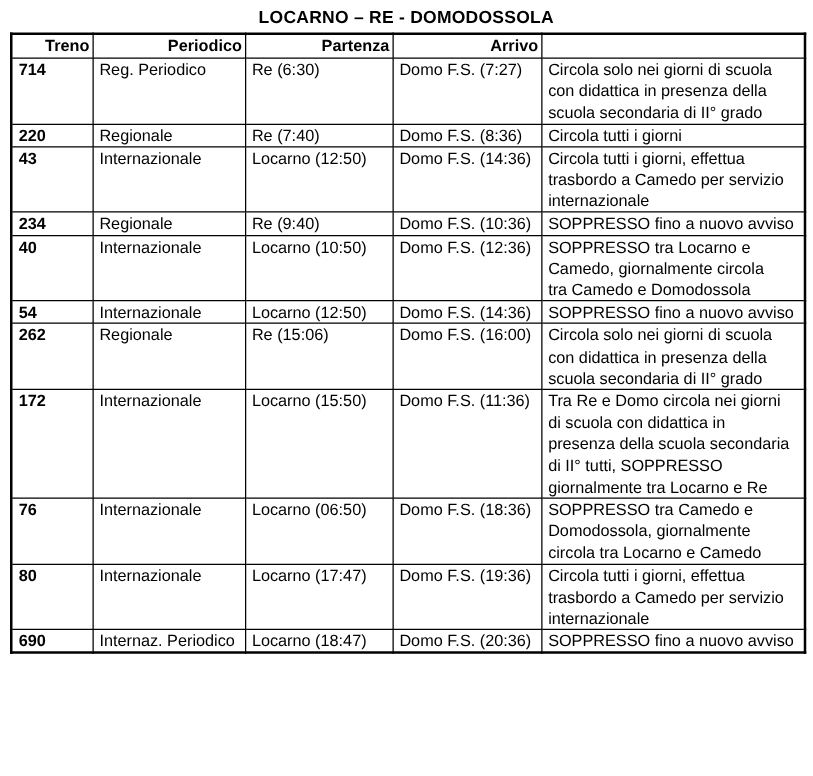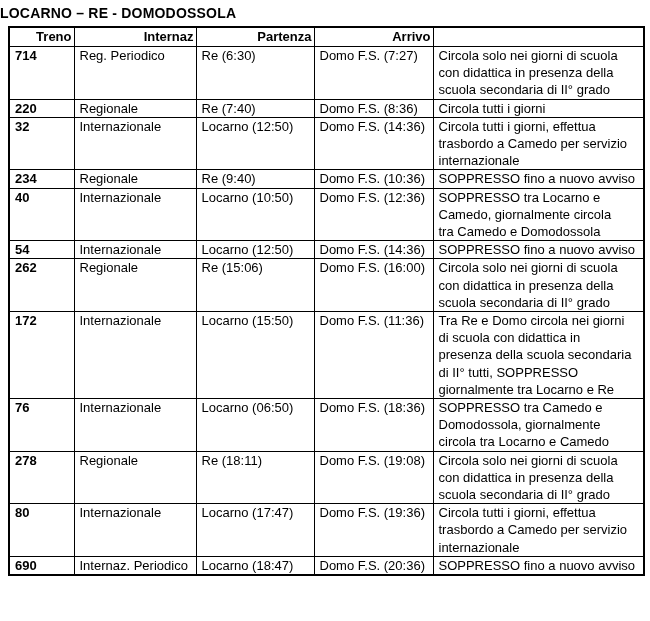--- a/index.html
+++ b/index.html
@@ -11,21 +11,21 @@
     font-family: "Liberation Sans", "DejaVu Sans", sans-serif;
     color: #000000;
     -webkit-font-smoothing: antialiased;
   }
   .page {
     width: 650px;
     height: 621px;
     overflow: hidden;
   }
   .doc-title {
-    text-align: left;
+    text-align: center;
     font-weight: bold;
     font-size: 14px;
     line-height: 18px;
     padding-top: 4px;
     margin: 0 0 4px 0;
     letter-spacing: 0.2px;
   }
   table.timetable {
     border-collapse: collapse;
     table-layout: fixed;
@@ -66,21 +66,21 @@
     <colgroup>
       <col class="c-treno">
       <col class="c-tipologia">
       <col class="c-partenza">
       <col class="c-arrivo">
       <col class="c-note">
     </colgroup>
     <thead>
       <tr>
         <th>Treno</th>
-        <th>Internaz</th>
+        <th>Periodico</th>
         <th>Partenza</th>
         <th>Arrivo</th>
         <th></th>
       </tr>
     </thead>
     <tbody>
         <tr>
           <td class="col-treno">714</td>
           <td class="col-tipologia">Reg. Periodico</td>
           <td class="col-partenza">Re (6:30)</td>
@@ -90,21 +90,21 @@
 scuola secondaria di II° grado</td>
         </tr>
         <tr>
           <td class="col-treno">220</td>
           <td class="col-tipologia">Regionale</td>
           <td class="col-partenza">Re (7:40)</td>
           <td class="col-arrivo">Domo F.S. (8:36)</td>
           <td class="col-note">Circola tutti i giorni</td>
         </tr>
         <tr>
-          <td class="col-treno">32</td>
+          <td class="col-treno">43</td>
           <td class="col-tipologia">Internazionale</td>
           <td class="col-partenza">Locarno (12:50)</td>
           <td class="col-arrivo">Domo F.S. (14:36)</td>
           <td class="col-note">Circola tutti i giorni, effettua
 trasbordo a Camedo per servizio
 internazionale</td>
         </tr>
         <tr>
           <td class="col-treno">234</td>
           <td class="col-tipologia">Regionale</td>
@@ -151,29 +151,20 @@
         <tr>
           <td class="col-treno">76</td>
           <td class="col-tipologia">Internazionale</td>
           <td class="col-partenza">Locarno (06:50)</td>
           <td class="col-arrivo">Domo F.S. (18:36)</td>
           <td class="col-note">SOPPRESSO tra Camedo e
 Domodossola, giornalmente
 circola tra Locarno e Camedo</td>
         </tr>
         <tr>
-          <td class="col-treno">278</td>
-          <td class="col-tipologia">Regionale</td>
-          <td class="col-partenza">Re (18:11)</td>
-          <td class="col-arrivo">Domo F.S. (19:08)</td>
-          <td class="col-note">Circola solo nei giorni di scuola
-con didattica in presenza della
-scuola secondaria di II° grado</td>
-        </tr>
-        <tr>
           <td class="col-treno">80</td>
           <td class="col-tipologia">Internazionale</td>
           <td class="col-partenza">Locarno (17:47)</td>
           <td class="col-arrivo">Domo F.S. (19:36)</td>
           <td class="col-note">Circola tutti i giorni, effettua
 trasbordo a Camedo per servizio
 internazionale</td>
         </tr>
         <tr>
           <td class="col-treno">690</td>

